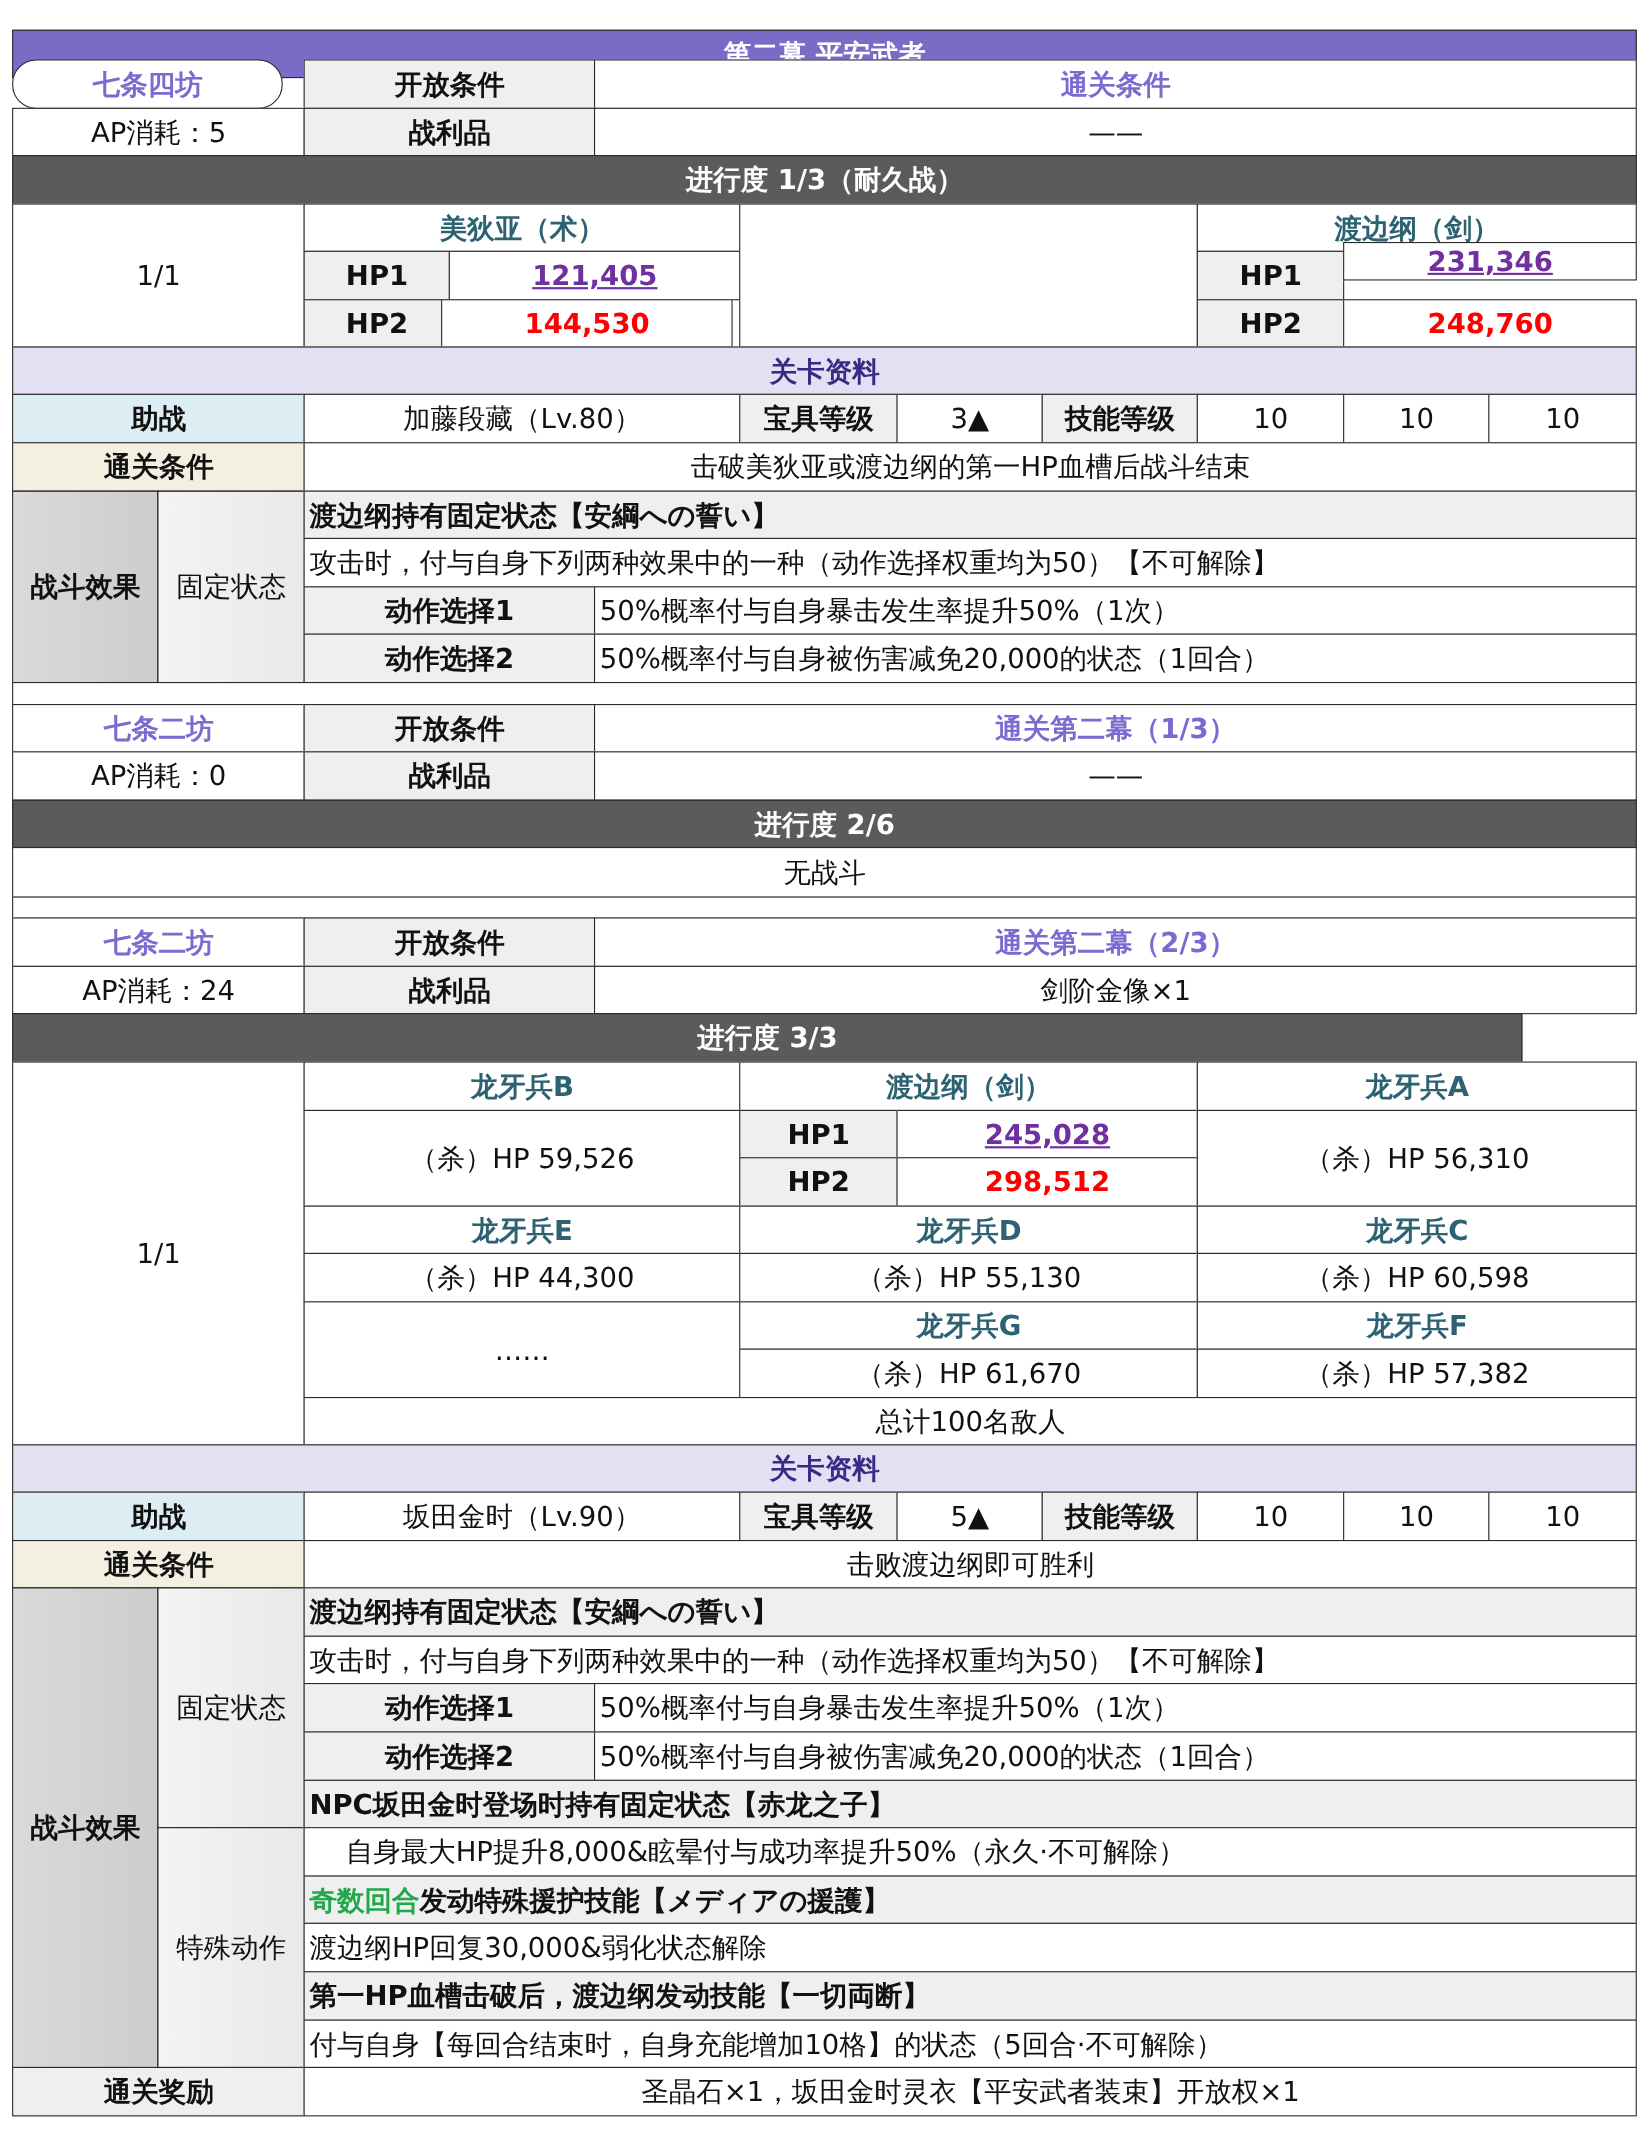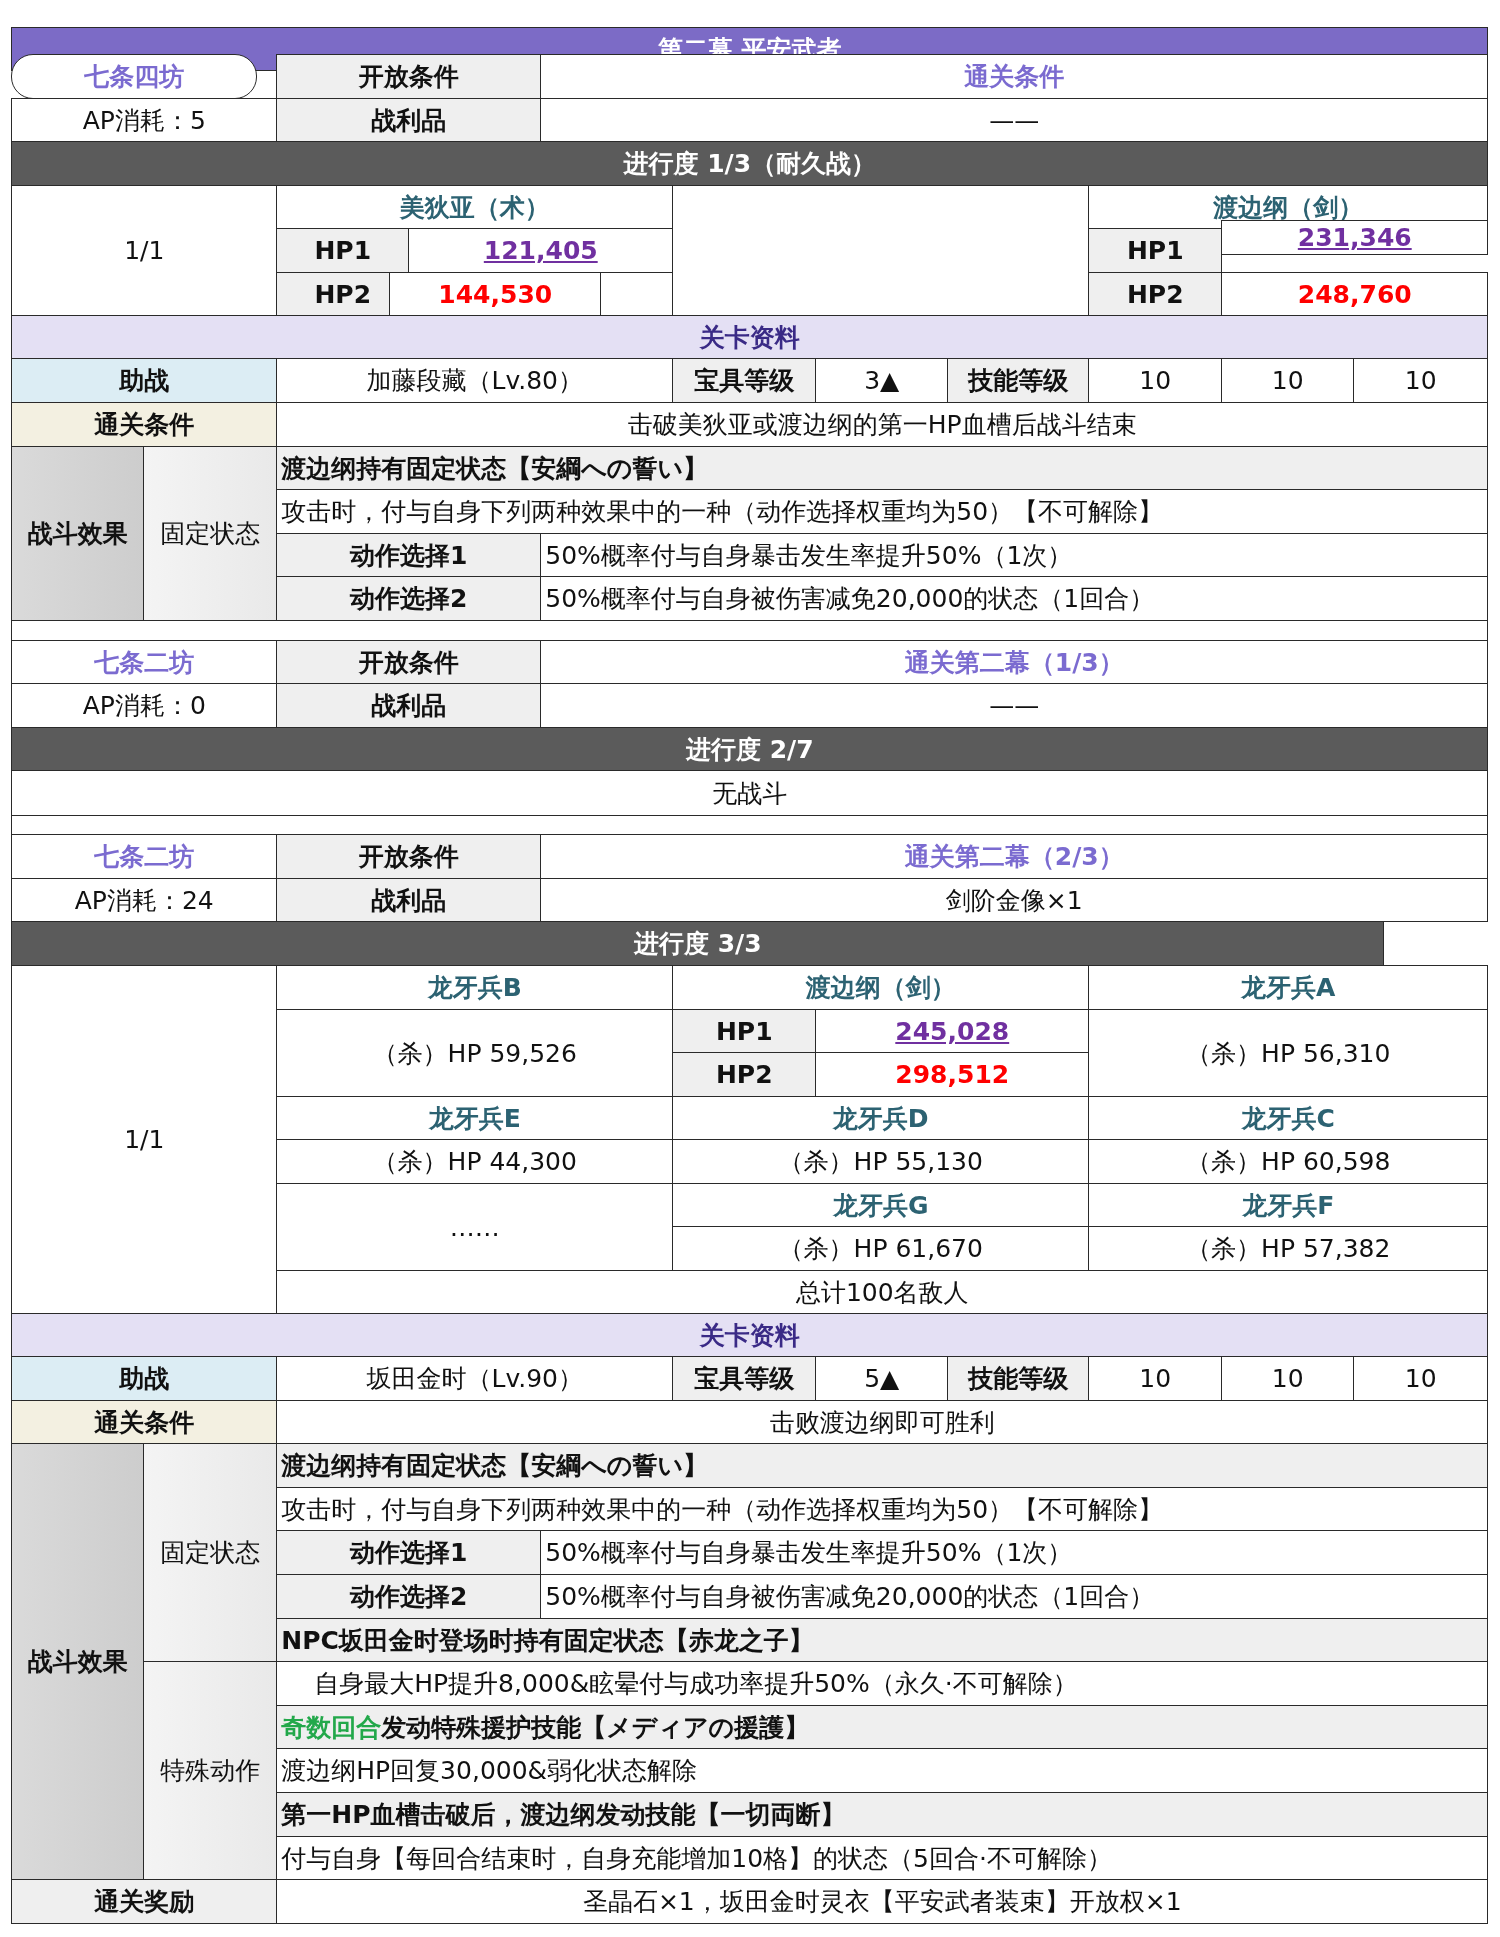--- a/index.html
+++ b/index.html
@@ -36,21 +36,21 @@
 <div class="c" style="left:12px;top:99px;width:266px;height:44px;">AP消耗：5</div>
 <div class="c gray" style="left:277px;top:99px;width:265px;height:44px;">战利品</div>
 <div class="c" style="left:541px;top:99px;width:948px;height:44px;">——</div>
 <div class="c prog" style="left:12px;top:142px;width:1477px;height:45px;">进行度 1/3（耐久战）</div>
 
 <div class="c" style="left:12px;top:186px;width:266px;height:131px;">1/1</div>
 <div class="c enemy" style="left:277px;top:186px;width:397px;height:44px;">美狄亚（术）</div>
 <div class="c gray" style="left:277px;top:229px;width:133px;height:45px;">HP1</div>
 <div class="c hp1" style="left:409px;top:229px;width:265px;height:45px;">121,405</div>
 <div class="c gray" style="left:277px;top:273px;width:133px;height:44px;">HP2</div>
-<div class="c hp2" style="left:390px;top:273px;width:212px;height:44px;">144,530</div>
+<div class="c hp2" style="left:402px;top:273px;width:265px;height:44px;">144,530</div>
 <div class="c blank" style="left:673px;top:186px;width:417px;height:131px;"></div>
 <div class="c enemy" style="left:1089px;top:186px;width:400px;height:44px;">渡边纲（剑）</div>
 <div class="c gray" style="left:1089px;top:229px;width:134px;height:45px;">HP1</div>
 <div class="c hp1" style="left:1222px;top:221px;width:267px;height:35px;">231,346</div>
 <div class="c gray" style="left:1089px;top:273px;width:134px;height:44px;">HP2</div>
 <div class="c hp2" style="left:1222px;top:273px;width:267px;height:44px;">248,760</div>
 
 <div class="c info" style="left:12px;top:316px;width:1477px;height:44px;">关卡资料</div>
 <div class="c assist" style="left:12px;top:359px;width:266px;height:45px;">助战</div>
 <div class="c" style="left:277px;top:359px;width:397px;height:45px;">加藤段藏（Lv.80）</div>
@@ -72,21 +72,21 @@
 <div class="c gray" style="left:277px;top:577px;width:265px;height:45px;">动作选择2</div>
 <div class="c l" style="left:541px;top:577px;width:948px;height:45px;">50%概率付与自身被伤害减免20,000的状态（1回合）</div>
 <div class="c blank" style="left:12px;top:621px;width:1477px;height:21px;"></div>
 
 <div class="c quest" style="left:12px;top:641px;width:266px;height:44px;">七条二坊</div>
 <div class="c gray" style="left:277px;top:641px;width:265px;height:44px;">开放条件</div>
 <div class="c quest" style="left:541px;top:641px;width:948px;height:44px;">通关第二幕（1/3）</div>
 <div class="c" style="left:12px;top:684px;width:266px;height:45px;">AP消耗：0</div>
 <div class="c gray" style="left:277px;top:684px;width:265px;height:45px;">战利品</div>
 <div class="c" style="left:541px;top:684px;width:948px;height:45px;">——</div>
-<div class="c prog" style="left:12px;top:728px;width:1477px;height:44px;">进行度 2/7</div>
+<div class="c prog" style="left:12px;top:728px;width:1477px;height:44px;">进行度 2/6</div>
 <div class="c" style="left:12px;top:771px;width:1477px;height:46px;">无战斗</div>
 <div class="c blank" style="left:12px;top:816px;width:1477px;height:20px;"></div>
 
 <div class="c quest" style="left:12px;top:835px;width:266px;height:45px;">七条二坊</div>
 <div class="c gray" style="left:277px;top:835px;width:265px;height:45px;">开放条件</div>
 <div class="c quest" style="left:541px;top:835px;width:948px;height:45px;">通关第二幕（2/3）</div>
 <div class="c" style="left:12px;top:879px;width:266px;height:44px;">AP消耗：24</div>
 <div class="c gray" style="left:277px;top:879px;width:265px;height:44px;">战利品</div>
 <div class="c" style="left:541px;top:879px;width:948px;height:44px;text-align:center;">剑阶金像×1</div>
 <div class="c prog" style="left:12px;top:922px;width:1373px;height:45px;">进行度 3/3</div>

